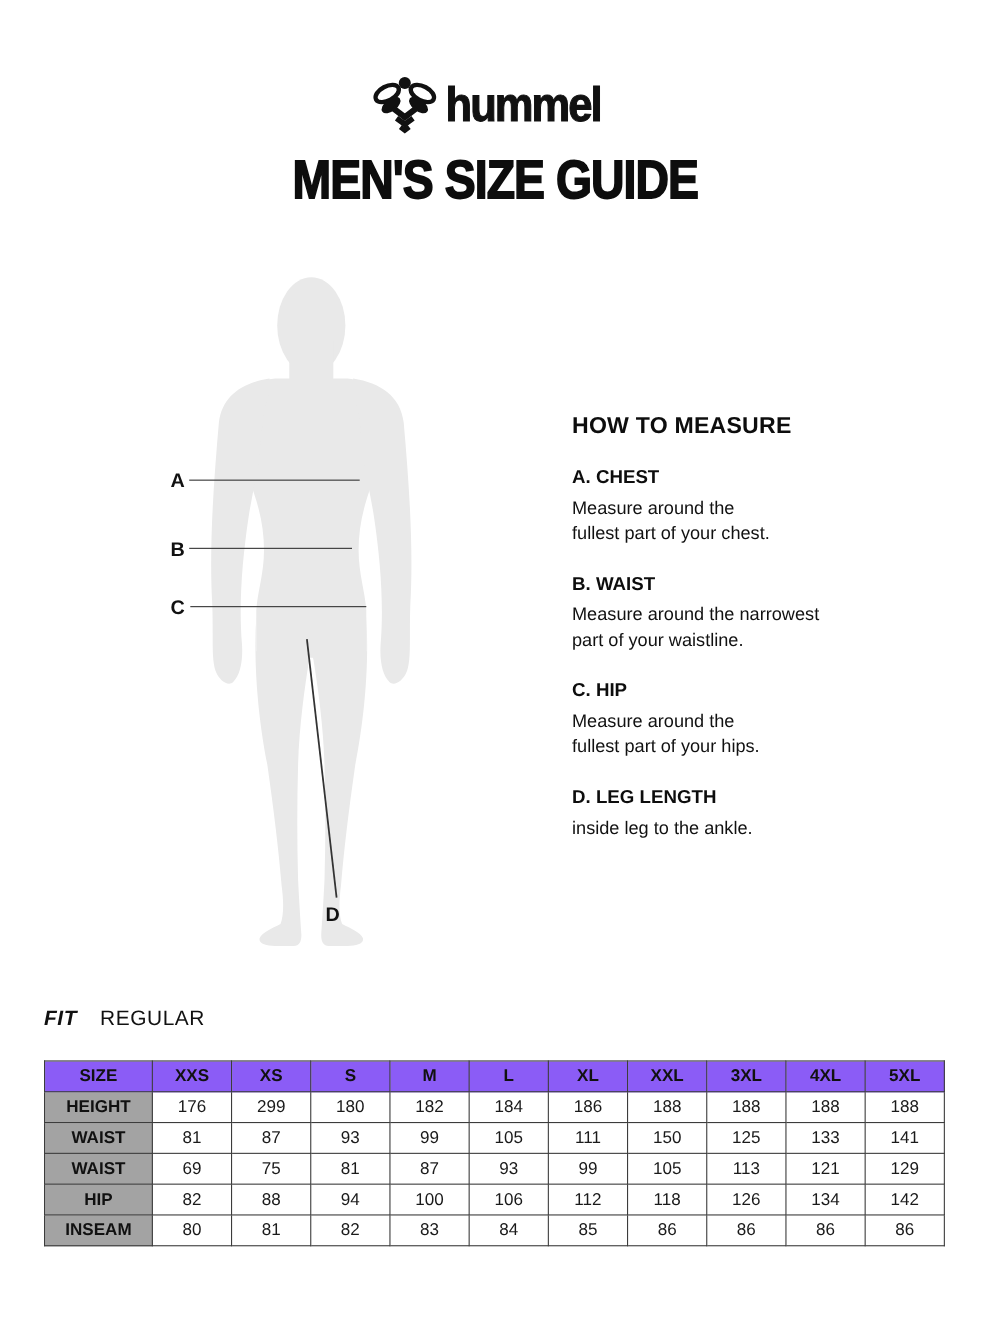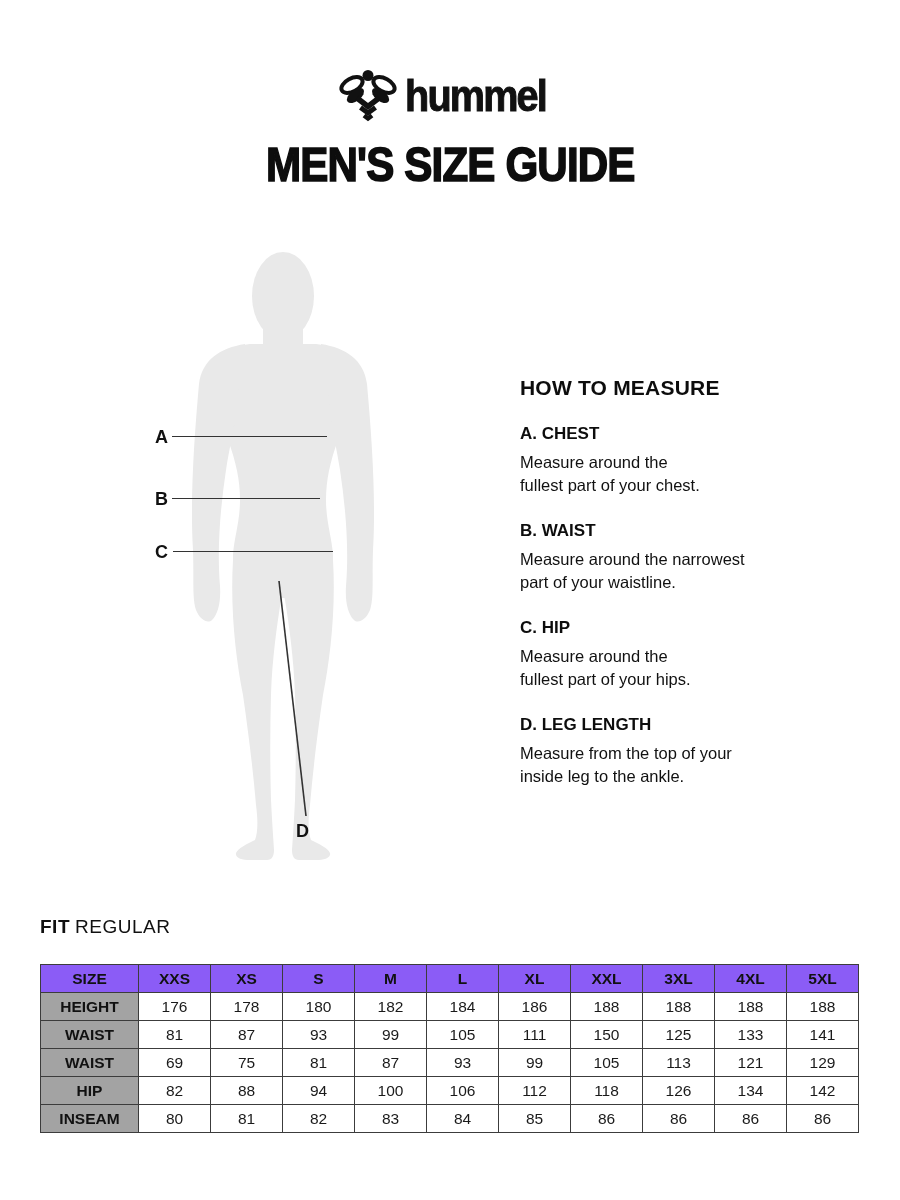--- a/index.html
+++ b/index.html
@@ -43,21 +43,21 @@
 
   
   .measure-col { position:absolute; left:520px; top:376px; width:285px; }
   .measure-heading { font-size:21px; font-weight:bold; letter-spacing:0.2px; color:#0d0d0d; }
   .measure-item { margin-top:24px; }
   .measure-item-title { font-size:17px; font-weight:bold; margin-bottom:7px; color:#0d0d0d; }
   .measure-item-line { font-size:16.5px; line-height:23px; color:#111; }
 
   
   .fit-row { position:absolute; left:40px; top:916px; font-size:19px; letter-spacing:0.5px; }
-  .fit-label { font-weight:bold; margin-right:5px; }
+  .fit-label { font-weight:bold; margin-right:21px;font-style:italic; }
   .fit-value { font-weight:normal; }
   .size-table {
     position:absolute; left:40px; top:964px; width:818px;
     border-collapse:collapse; table-layout:fixed;
   }
   .size-table th, .size-table td {
     border:1px solid #3c3c3c; height:28px; text-align:center;
     font-size:15.5px; padding:0; vertical-align:middle;
   }
   .size-table thead th { background:#8b5cf6; font-weight:bold; }
@@ -145,21 +145,20 @@
     </div>
 
     <div class="measure-item">
       <div class="measure-item-title">C. HIP</div>
       <div class="measure-item-line">Measure around the</div>
       <div class="measure-item-line">fullest part of your hips.</div>
     </div>
 
     <div class="measure-item">
       <div class="measure-item-title">D. LEG LENGTH</div>
-      <div class="measure-item-line">Measure from the top of your</div>
       <div class="measure-item-line">inside leg to the ankle.</div>
     </div>
   </div>
 
   <div class="fit-row">
     <span class="fit-label">FIT</span><span class="fit-value">REGULAR</span>
   </div>
 
   <table class="size-table">
     <colgroup>
@@ -187,21 +186,21 @@
         <th>XXL</th>
         <th>3XL</th>
         <th>4XL</th>
         <th>5XL</th>
       </tr>
     </thead>
     <tbody>
       <tr>
         <th>HEIGHT</th>
         <td>176</td>
-        <td>178</td>
+        <td>299</td>
         <td>180</td>
         <td>182</td>
         <td>184</td>
         <td>186</td>
         <td>188</td>
         <td>188</td>
         <td>188</td>
         <td>188</td>
       </tr>
       <tr>

